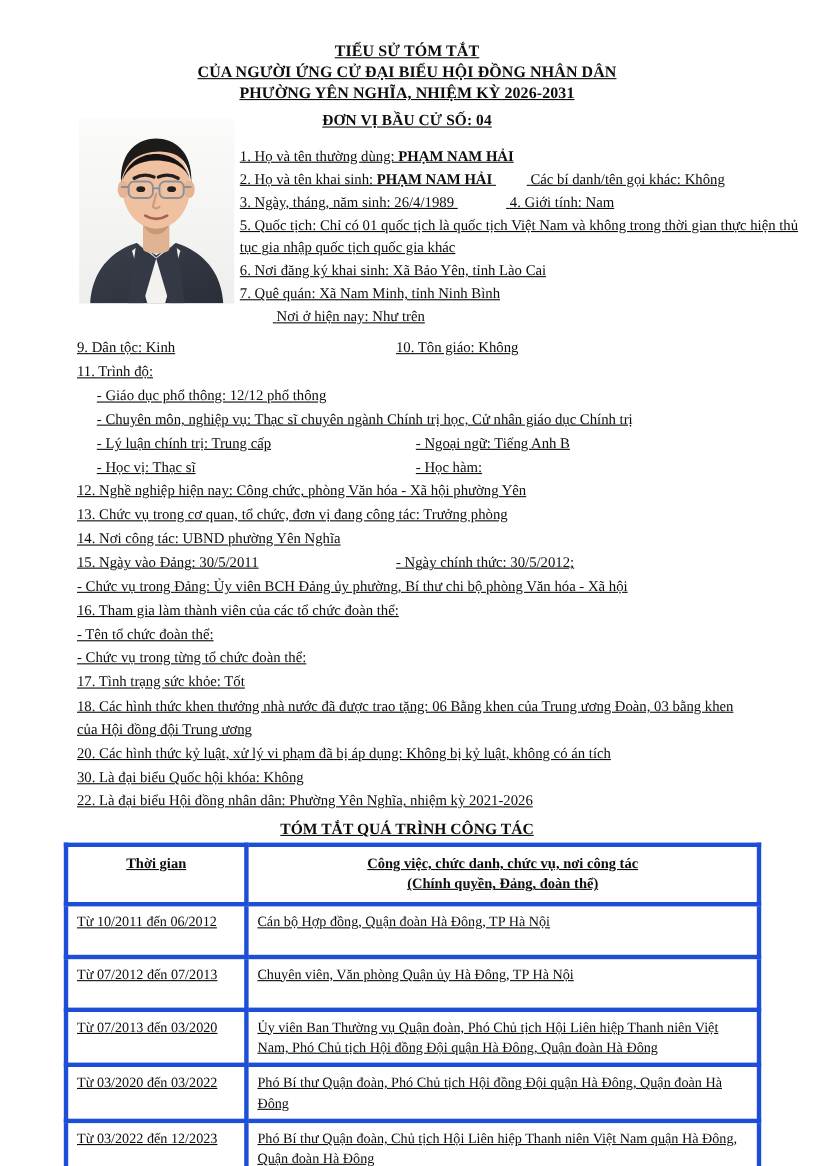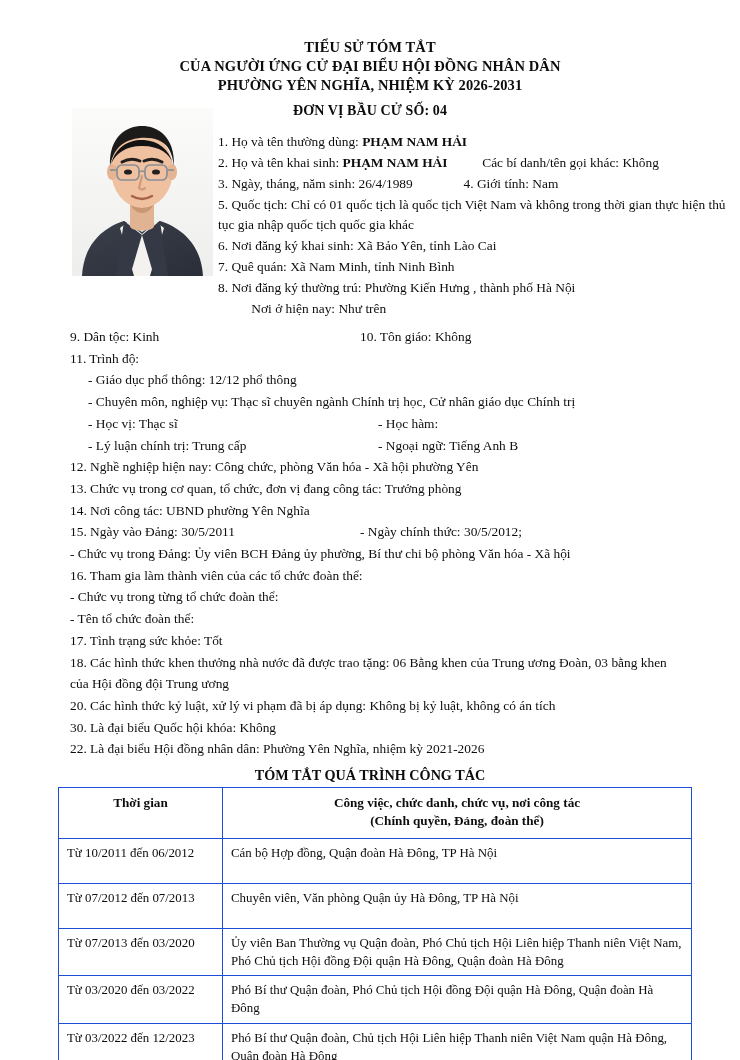--- a/index.html
+++ b/index.html
@@ -15,20 +15,21 @@
     position: relative;
     overflow: hidden;
     -webkit-font-smoothing: antialiased;
   }
   .page {
     width: 740px;
     height: 1060px;
     position: relative;
     padding: 0;
     box-sizing: border-box;
+    text-decoration: underline;
   }
 
   
   .title-block {
     padding-top: 38px;
     text-align: center;
     font-weight: bold;
     font-size: 14.5px;
     line-height: 1.32;
     letter-spacing: .1px;
@@ -87,21 +88,21 @@
     font-size: 14.2px;
     margin: 7px 0 3px 0;
   }
   table.work {
     border-collapse: collapse;
     width: 634px;
     margin: 0 0 0 58px;
     table-layout: fixed;
   }
   table.work td, table.work th {
-    border: 1px solid #1d4ed8;
+    border: 4px solid #1d4ed8;
     vertical-align: top;
     font-size: 12.9px;
     line-height: 1.42;
     padding: 5px 7px 5px 8px;
   }
   table.work th {
     text-align: center;
     font-weight: bold;
     padding: 6px 6px 7px 6px;
     font-size: 13.2px;
@@ -192,60 +193,59 @@
       <span>Các bí danh/tên gọi khác: Không</span>
     </div>
     <div class="row">
       <span>3. Ngày, tháng, năm sinh: 26/4/1989</span>
       <span class="gap-m"></span>
       <span>4. Giới tính: Nam</span>
     </div>
     <div class="row wrap">5. Quốc tịch: Chỉ có 01 quốc tịch là quốc tịch Việt Nam và không trong thời gian thực hiện thủ tục gia nhập quốc tịch quốc gia khác</div>
     <div class="row">6. Nơi đăng ký khai sinh: Xã Bảo Yên, tỉnh Lào Cai</div>
     <div class="row">7. Quê quán: Xã Nam Minh, tỉnh Ninh Bình</div>
-    <div class="row">8. Nơi đăng ký thường trú:  Phường Kiến Hưng , thành phố Hà Nội</div>
     <div class="row">
       <span class="gap-sub"></span>
       <span>Nơi ở hiện nay:  Như trên</span>
     </div>
   </div>
 
   <div class="body-lines">
 
     <div class="row two-col">
       <span class="c1">9. Dân tộc: Kinh</span>
       <span class="c2">10. Tôn giáo:  Không</span>
     </div>
 
     <div class="row">11. Trình độ:</div>
     <div class="row sub">- Giáo dục phổ thông: 12/12 phổ thông</div>
     <div class="row sub">- Chuyên môn, nghiệp vụ: Thạc sĩ chuyên ngành Chính trị học, Cử nhân giáo dục Chính trị</div>
 
     <div class="row sub two-col">
+      <span class="c1">- Lý luận chính trị: Trung cấp</span>
+      <span class="c2">- Ngoại ngữ: Tiếng Anh B</span>
+    </div>
+    <div class="row sub two-col">
       <span class="c1">- Học vị: Thạc sĩ</span>
       <span class="c2">- Học hàm:</span>
-    </div>
-    <div class="row sub two-col">
-      <span class="c1">- Lý luận chính trị: Trung cấp</span>
-      <span class="c2">- Ngoại ngữ: Tiếng Anh B</span>
     </div>
 
     <div class="row">12. Nghề nghiệp hiện nay: Công chức, phòng Văn hóa - Xã hội phường Yên</div>
     <div class="row">13. Chức vụ trong cơ quan, tổ chức, đơn vị đang công tác: Trưởng phòng</div>
     <div class="row">14. Nơi công tác: UBND phường Yên Nghĩa</div>
 
     <div class="row two-col">
       <span class="c1">15. Ngày vào Đảng: 30/5/2011</span>
       <span class="c2">- Ngày chính thức: 30/5/2012;</span>
     </div>
     <div class="row">- Chức vụ trong Đảng: Ủy viên BCH Đảng ủy phường, Bí thư chi bộ phòng Văn hóa - Xã hội</div>
 
     <div class="row">16. Tham gia làm thành viên của các tổ chức đoàn thể:</div>
+    <div class="row">- Tên tổ chức đoàn thể:</div>
     <div class="row">- Chức vụ trong từng tổ chức đoàn thể:</div>
-    <div class="row">- Tên tổ chức đoàn thể:</div>
 
     <div class="row">17. Tình trạng sức khỏe:  Tốt</div>
     <div class="row">18. Các hình thức khen thưởng nhà nước đã được trao tặng: 06 Bằng khen của Trung ương Đoàn, 03 bằng khen của Hội đồng đội Trung ương</div>
     <div class="row">20. Các hình thức kỷ luật, xử lý vi phạm đã bị áp dụng: Không bị kỷ luật, không có án tích</div>
     <div class="row">30. Là đại biểu Quốc hội khóa: Không</div>
     <div class="row">22. Là đại biểu Hội đồng nhân dân: Phường Yên Nghĩa, nhiệm kỳ 2021-2026</div>
   </div>
 
   <div class="table-title">TÓM TẮT QUÁ TRÌNH CÔNG TÁC</div>
 

